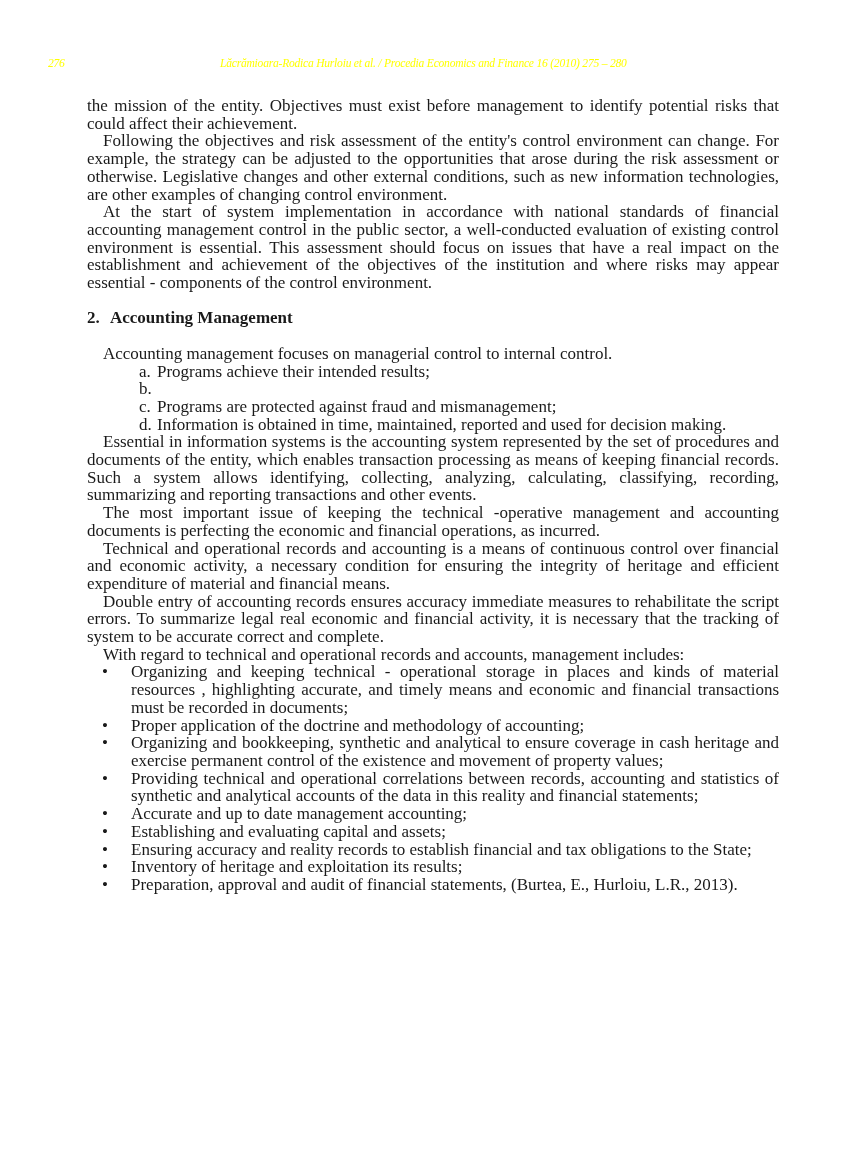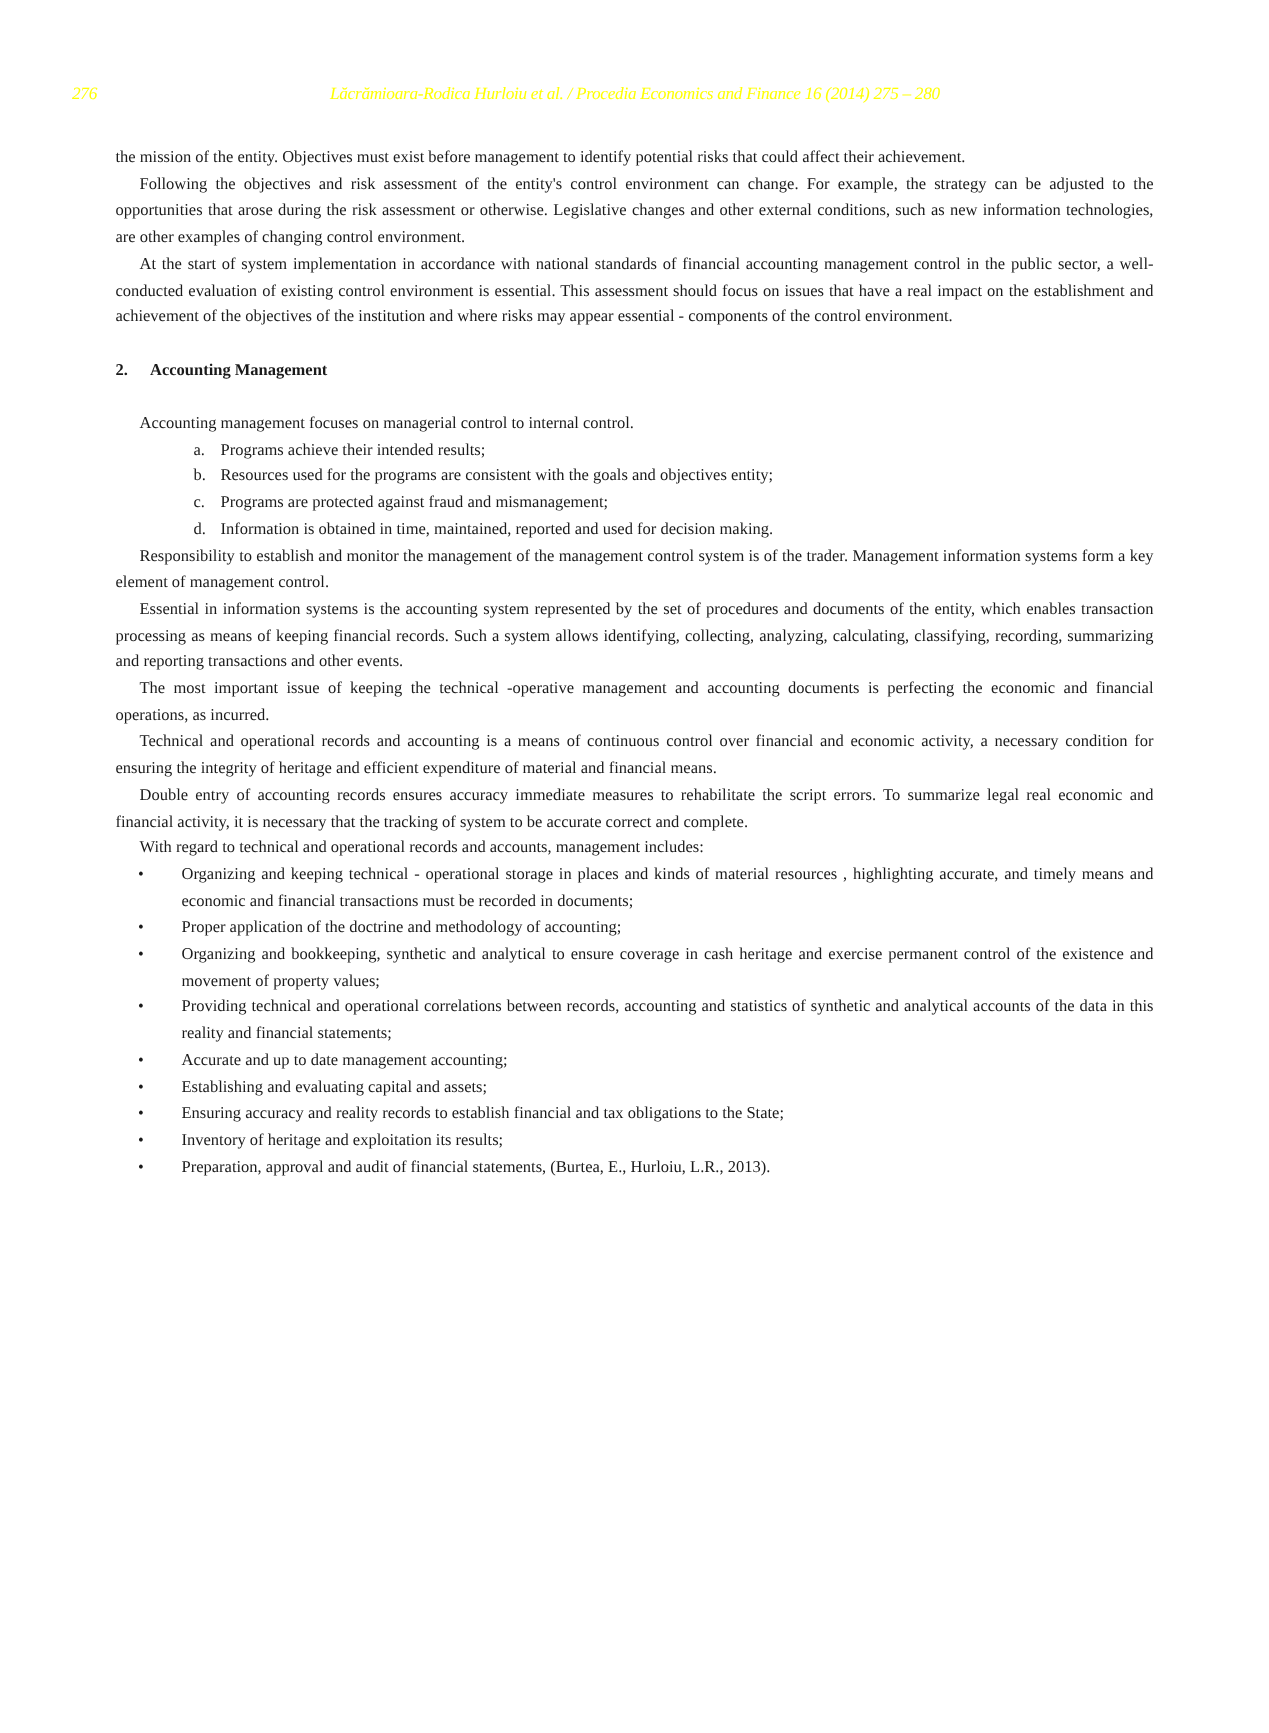--- a/index.html
+++ b/index.html
@@ -33,23 +33,23 @@
     }
     .header-citation {
       position: absolute;
       left: 220px;
       top: 0;
       white-space: nowrap;
     }
     .content {
       position: absolute;
       top: 97px;
-      left: 77px;
+      left: 87px;
       width: 692px;
-      font-size: 11px;
+      font-size: 17px;
       line-height: 17.7px;
     }
     .para {
       margin: 0;
       text-align: justify;
       hyphens: none;
     }
     .indent {
       text-indent: 16px;
     }
@@ -86,21 +86,21 @@
     .bullet-list .item-text {
       flex: 1;
       text-align: justify;
     }
   </style>
 </head>
 <body>
 
 <div class="running-header">
   <span class="page-number">276</span>
-  <span class="header-citation">Lăcrămioara-Rodica Hurloiu et al. / Procedia Economics and Finance 16 (2014) 275 – 280</span>
+  <span class="header-citation">Lăcrămioara-Rodica Hurloiu et al. / Procedia Economics and Finance 16 (2010) 275 – 280</span>
 </div>
 
 <div class="content">
   <p class="para">the mission of the entity. Objectives must exist before management to identify potential risks that could affect their achievement.</p>
   <p class="para indent">Following the objectives and risk assessment of the entity's control environment can change. For example, the strategy can be adjusted to the opportunities that arose during the risk assessment or otherwise. Legislative changes and other external conditions, such as new information technologies, are other examples of changing control environment.</p>
   <p class="para indent">At the start of system implementation in accordance with national standards of financial accounting management control in the public sector, a well-conducted evaluation of existing control environment is essential. This assessment should focus on issues that have a real impact on the establishment and achievement of the objectives of the institution and where risks may appear essential - components of the control environment.</p>
 
   <div class="section-heading">
     <span class="section-number">2.</span>
     <span>Accounting Management</span>
@@ -108,33 +108,31 @@
 
   <p class="para indent">Accounting management focuses on managerial control to internal control.</p>
 
   <ol class="alpha-list">
     <li>
       <span class="marker">a.</span>
       <span>Programs achieve their intended results;</span>
     </li>
     <li>
       <span class="marker">b.</span>
-      <span>Resources used for the programs are consistent with the goals and objectives entity;</span>
     </li>
     <li>
       <span class="marker">c.</span>
       <span>Programs are protected against fraud and mismanagement;</span>
     </li>
     <li>
       <span class="marker">d.</span>
       <span>Information is obtained in time, maintained, reported and used for decision making.</span>
     </li>
   </ol>
 
-  <p class="para indent">Responsibility to establish and monitor the management of the management control system is of the trader. Management information systems form a key element of management control.</p>
   <p class="para indent">Essential in information systems is the accounting system represented by the set of procedures and documents of the entity, which enables transaction processing as means of keeping financial records. Such a system allows identifying, collecting, analyzing, calculating, classifying, recording, summarizing and reporting transactions and other events.</p>
   <p class="para indent">The most important issue of keeping the technical -operative management and accounting documents is perfecting the economic and financial operations, as incurred.</p>
   <p class="para indent">Technical and operational records and accounting is a means of continuous control over financial and economic activity, a necessary condition for ensuring the integrity of heritage and efficient expenditure of material and financial means.</p>
   <p class="para indent">Double entry of accounting records ensures accuracy immediate measures to rehabilitate the script errors. To summarize legal real economic and financial activity, it is necessary that the tracking of system to be accurate correct and complete.</p>
   <p class="para indent">With regard to technical and operational records and accounts, management includes:</p>
 
   <ul class="bullet-list">
     <li>
       <span class="marker">•</span>
       <span class="item-text">Organizing and keeping technical - operational storage in places and kinds of material resources , highlighting accurate, and timely means and economic and financial transactions must be recorded in documents;</span>

